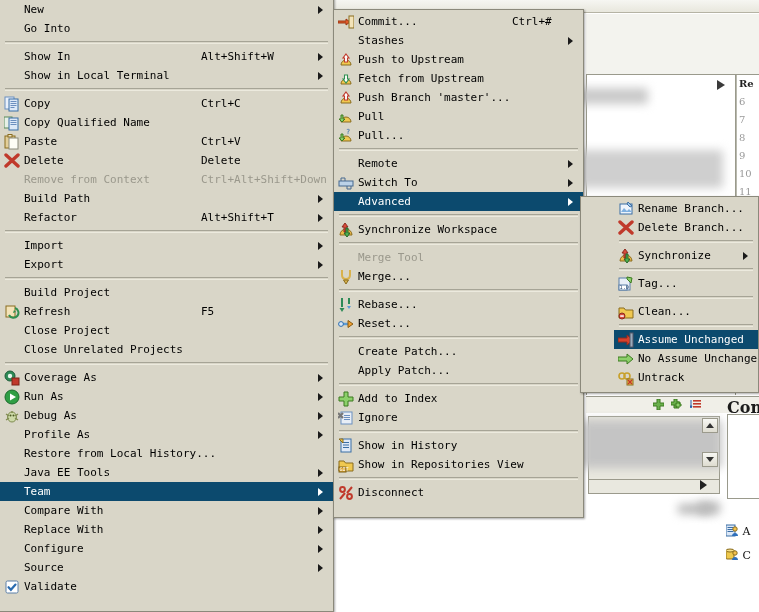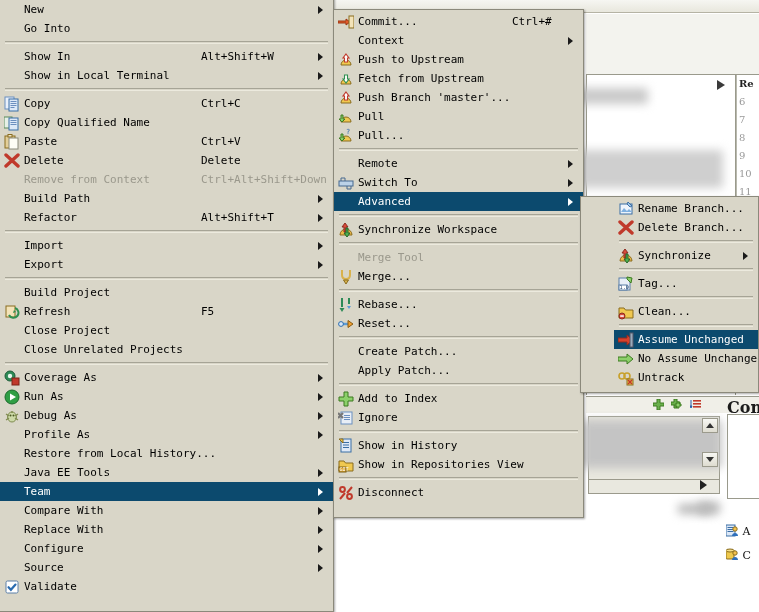--- a/index.html
+++ b/index.html
@@ -411,21 +411,21 @@
         <svg width="16" height="16" viewBox="0 0 16 16">
           <path d="M0 7h8v-2l4 3-4 3v-2H0z" fill="#e05a2b" stroke="#9c3612"></path>
           <rect x="11" y="2" width="5" height="12" fill="#f3e3b8" stroke="#8a6d1f"></rect>
         </svg>
       </span>
       <span class="lbl">Commit...</span>
       <span class="key">Ctrl+#</span>
     </div>
     <div class="mi">
       <span class="ic"></span>
-      <span class="lbl">Context</span>
+      <span class="lbl">Stashes</span>
       <span class="sub"></span>
     </div>
     <div class="mi">
       <span class="ic">
         <svg width="16" height="16" viewBox="0 0 16 16">
           <path d="M3 13a5 5 0 0 1 10 0z" fill="#f0c850" stroke="#8a6d1f"></path>
           <path d="M8 2l3 4H9.5v4h-3V6H5z" fill="#ffffff" stroke="#c0392b" stroke-width="1.1"></path>
         </svg>
       </span>
       <span class="lbl">Push to Upstream</span>

